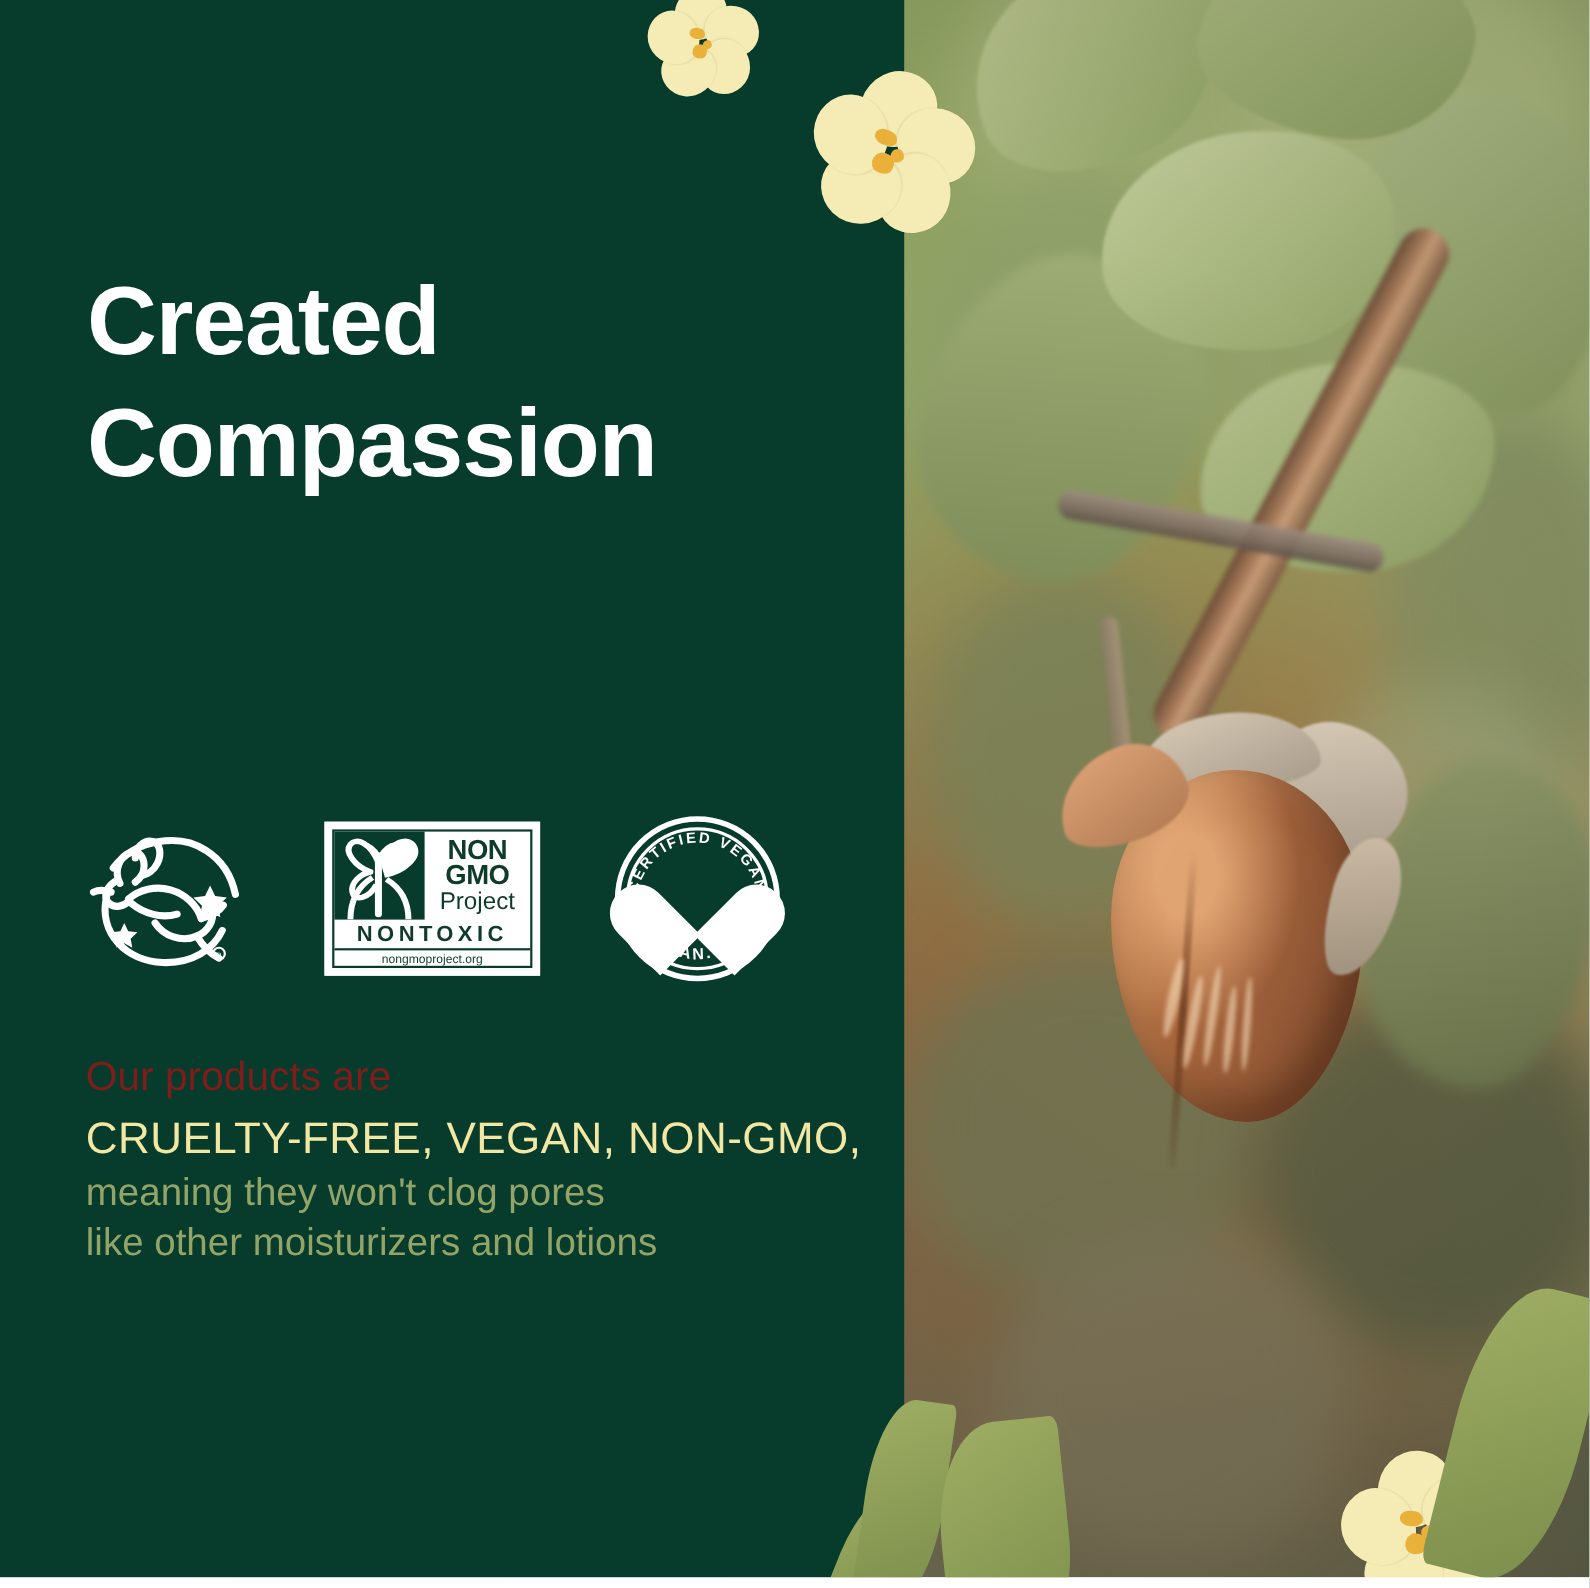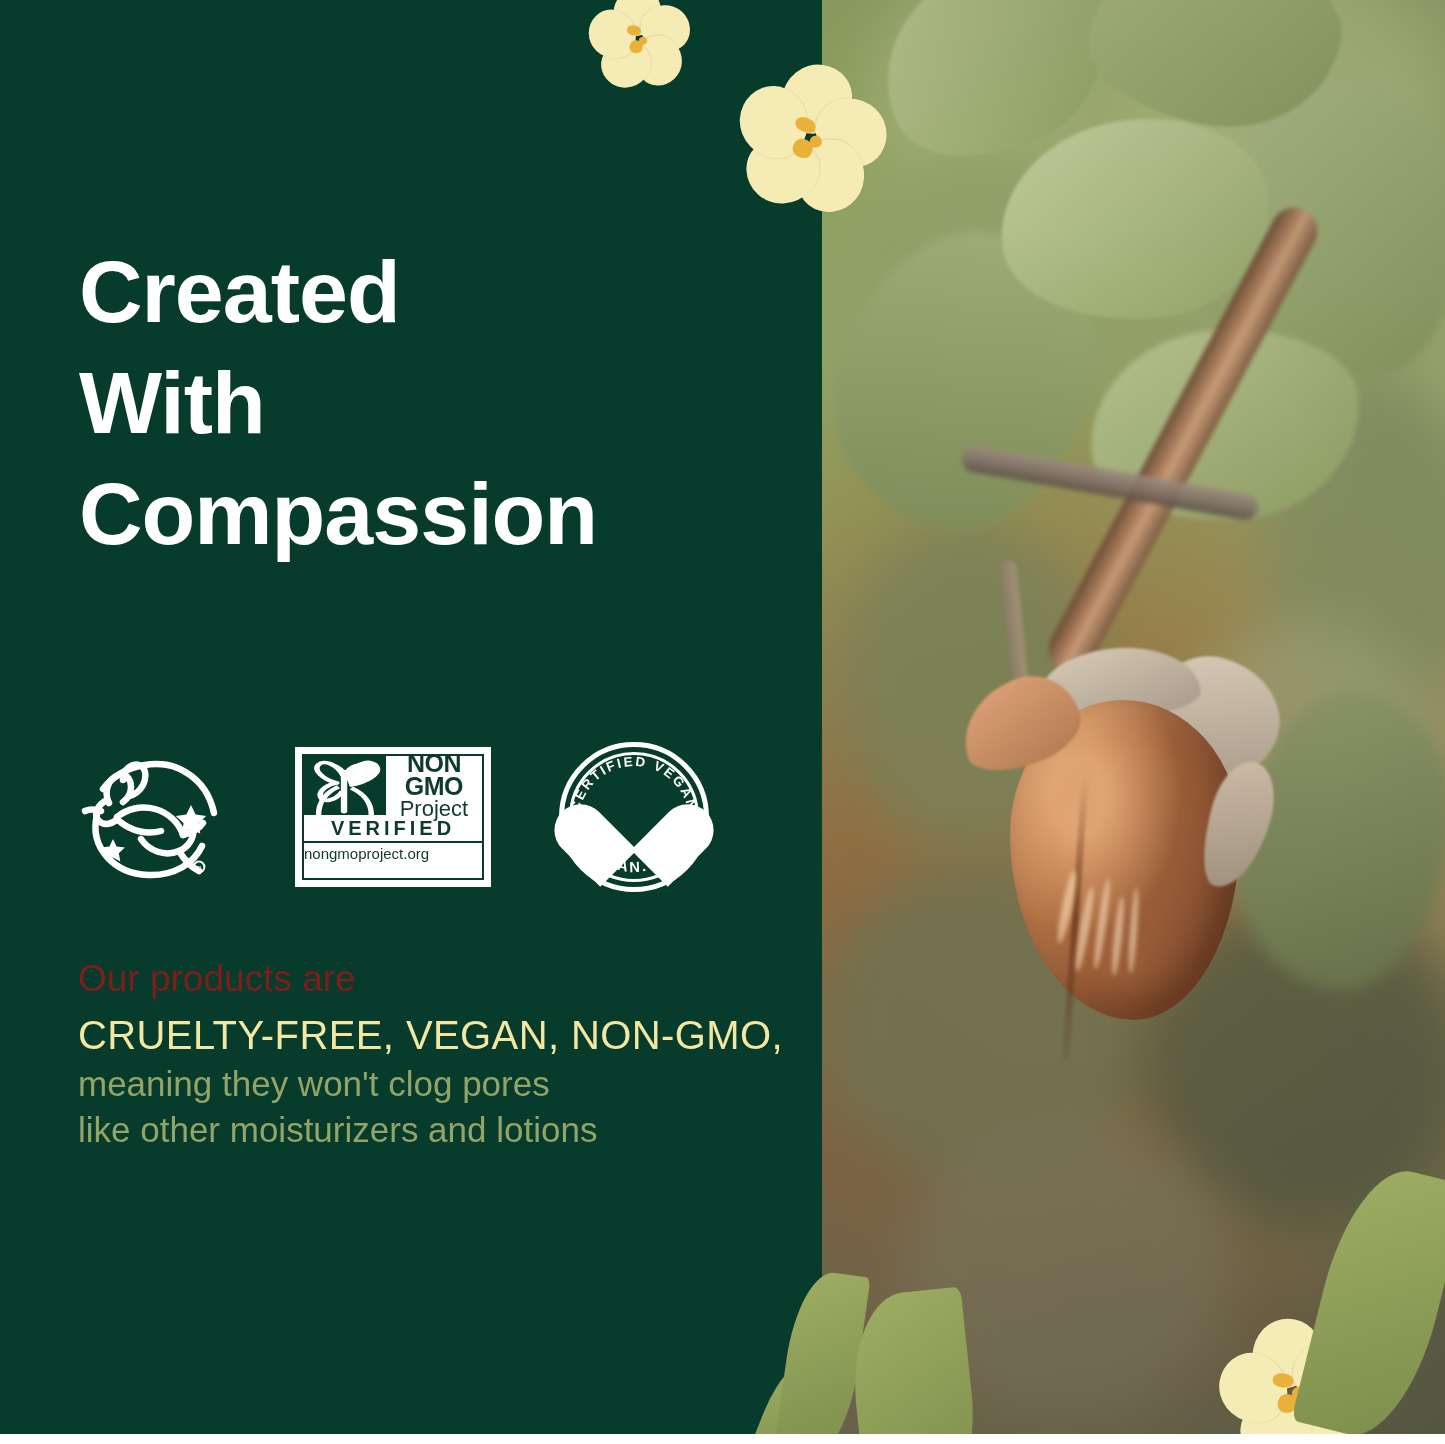--- a/index.html
+++ b/index.html
@@ -168,21 +168,21 @@
     padding:4px;
   }
   .gmo-inner{width:100%;height:100%;border:2px solid #073b2b;box-sizing:border-box;display:flex;flex-direction:column;background:#ffffff;}
   .gmo-top{display:flex;flex:1;min-height:0;text-align:right;}
   .gmo-bf{width:46%;background:#073b2b;position:relative;}
   .gmo-words{width:54%;display:flex;flex-direction:column;align-items:center;justify-content:center;color:#0f3b2b;line-height:.92;}
   .gmo-words .w1{font-size:25px;font-weight:bold;letter-spacing:-.5px;}
   .gmo-words .w2{font-size:25px;font-weight:bold;letter-spacing:-.5px;}
   .gmo-words .w3{font-size:22px;font-weight:normal;margin-top:1px;}
   .gmo-ver{text-align:center;font-size:20px;font-weight:bold;letter-spacing:4px;color:#0f3b2b;padding:2px 0 1px;}
-  .gmo-url{text-align:left;font-size:15px;color:#0f3b2b;border-top:2px solid #073b2b;padding:2px 0 16px;}
+  .gmo-url{text-align:center;font-size:11px;color:#0f3b2b;border-top:2px solid #073b2b;padding:2px 0 0;}
 
   
   .vegan{position:relative;width:150px;height:150px;}
   .vegan-ring{position:absolute;inset:0;border:5px solid #fff;border-radius:50%;}
   .vegan-ring2{position:absolute;inset:10px;border:3px solid #fff;border-radius:50%;}
   .vheart{position:absolute;left:26px;top:28px;width:98px;height:94px;}
   .vheart:before,.vheart:after{
     content:"";position:absolute;top:0;width:52px;height:80px;
     background:#fff;border-radius:26px 26px 0 0;
   }
@@ -255,21 +255,20 @@
       <div class="husk h4"></div>
     </div>
 
     <div class="photo-vig"></div>
   </div>
 
   <div class="panel"></div>
 
   <div class="headline">
     <div>Created</div>
-    <div>With</div>
     <div>Compassion</div>
   </div>
 
   <div class="badges">
 
     <div class="bunny">
       <svg viewBox="0 0 148 140" width="148" height="140" aria-hidden="true">
         <g fill="none" stroke="#ffffff" stroke-width="6.5" stroke-linecap="round" stroke-linejoin="round">
           <path d="M18 68 C10 101 36 127 69 128 C96 129 115 116 123 99"></path>
           <path d="M24 42 C44 16 84 10 108 26 C124 36 132 52 135 66"></path>
@@ -303,21 +302,21 @@
               <path d="M44 26 C40 18 34 14 30 14" fill="none" stroke="#fff" stroke-width="4" stroke-linecap="round"></path>
               <path d="M46 26 C50 18 56 14 60 14" fill="none" stroke="#fff" stroke-width="4" stroke-linecap="round"></path>
             </svg>
           </div>
           <div class="gmo-words">
             <div class="w1">NON</div>
             <div class="w2">GMO</div>
             <div class="w3">Project</div>
           </div>
         </div>
-        <div class="gmo-ver">VERIFIED</div>
+        <div class="gmo-ver">NONTOXIC</div>
         <div class="gmo-url">nongmoproject.org</div>
       </div>
     </div>
 
     <div class="vegan">
       <div class="vegan-ring"></div>
       <div class="vegan-ring2"></div>
       <div class="vheart"></div>
       <div class="vV">V</div>
       <svg class="arcT" viewBox="0 0 150 150" width="150" height="150" aria-hidden="true">

